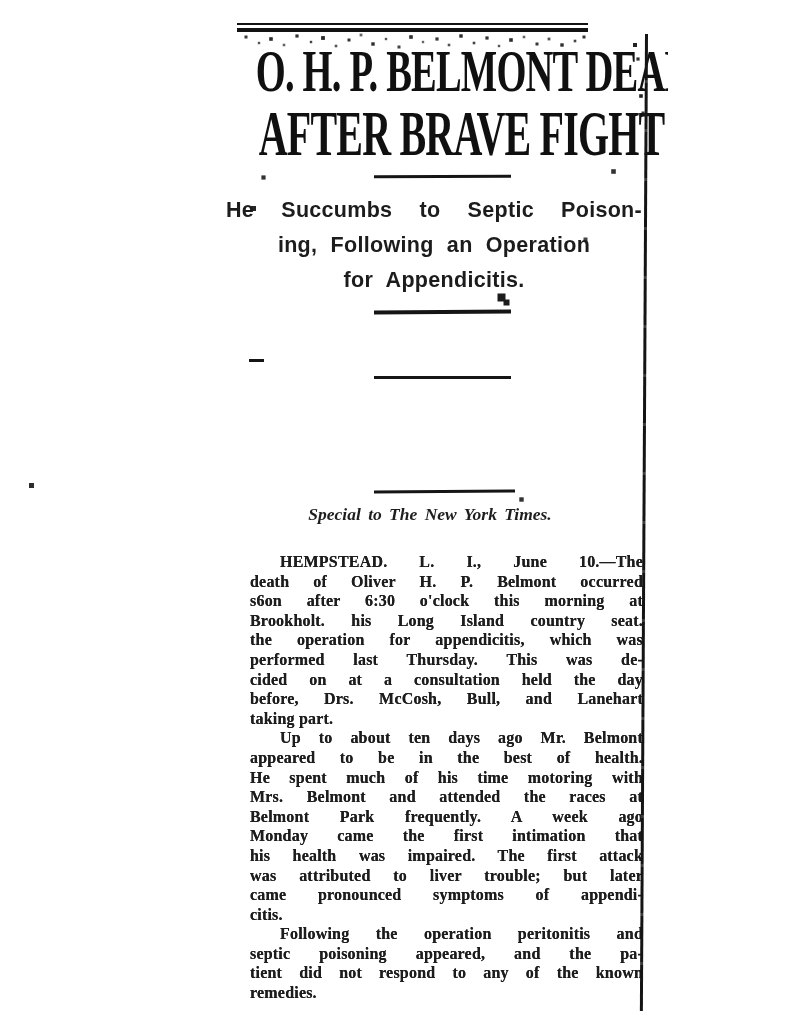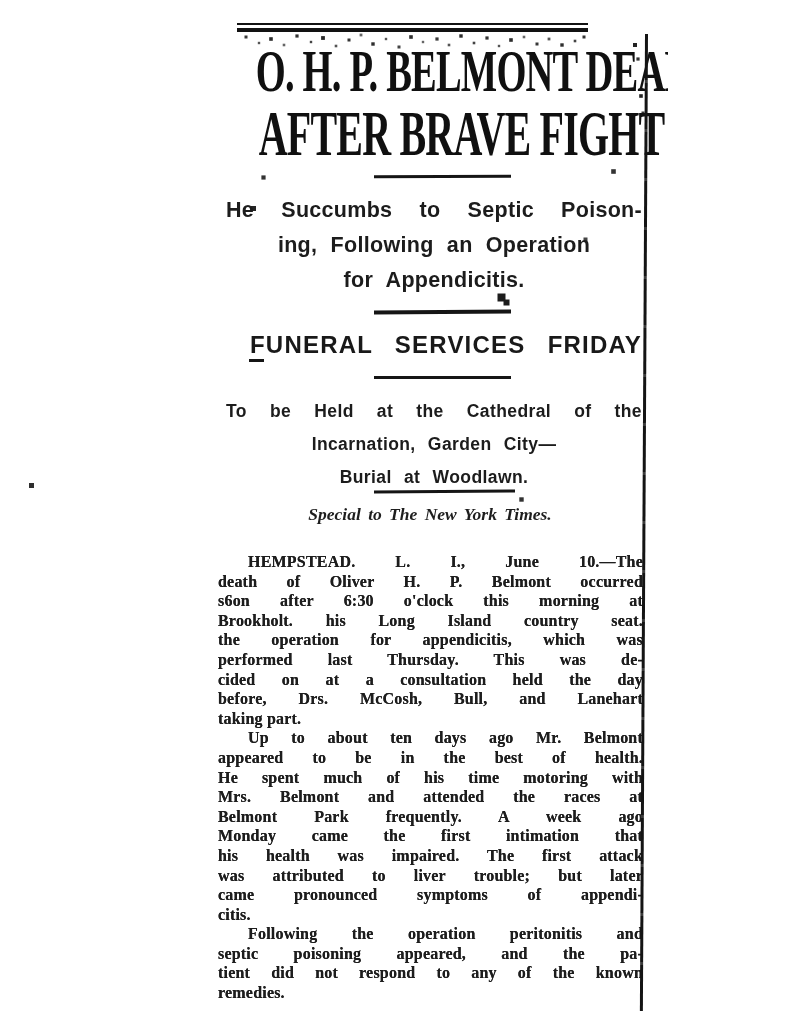--- a/index.html
+++ b/index.html
@@ -80,21 +80,21 @@
     font-family:"Liberation Serif", serif; font-style:italic; font-weight:bold;
     font-size:17.5px; color:#1e1e1e; word-spacing:3px;
   }
   
   .body-text {
     position:absolute; left:218px; top:552px; width:425px;
     font-family:"Liberation Serif", serif; font-weight:bold; font-size:16px;
     line-height:19.6px; color:#1d1d1d; letter-spacing:0.2px;
     text-shadow:0 0 0.4px #2a2a2a;
   }
-  .bline { text-align:justify; text-align-last:justify; text-justify:inter-word; }
+  .bline { text-align:justify; text-align-last:justify; text-justify:inter-word;margin-left:32px; }
   .bline.indent { text-indent:30px; }
   .bline.lastline { text-align-last:left; }
   
   .col-rule {
     position:absolute; left:645px; top:34px; width:2.6px; height:977px;
     transform:rotate(0.3deg); transform-origin:top center;
     background:repeating-linear-gradient(to bottom,
       #141414 0px, #141414 46px, #3b3b3b 46px, #3b3b3b 49px);
   }
 </style>
@@ -117,30 +117,24 @@
   <div class="rule rule-1"></div>
 
   <div class="deck deck-1">
       <div class="dline first">He Succumbs to Septic Poison-</div>
       <div class="dline">ing, Following an Operation</div>
       <div class="dline">for Appendicitis.</div>
     </div>
 
   <div class="rule rule-2"></div>
 
-  <div class="crosshead">FUNERAL SERVICES FRIDAY</div>
   <div class="rule fu-dash"></div>
 
   <div class="rule rule-3"></div>
 
-  <div class="deck deck-2">
-      <div class="dline first">To be Held at the Cathedral of the</div>
-      <div class="dline">Incarnation, Garden City—</div>
-      <div class="dline">Burial at Woodlawn.</div>
-    </div>
 
   <div class="rule rule-4"></div>
 
   <div class="credit">Special to The New York Times.</div>
 
   <div class="body-text" id="body-text">
       <div class="para">
         <div class="bline indent">HEMPSTEAD. L. I., June 10.—The</div>
         <div class="bline">death of Oliver H. P. Belmont occurred</div>
         <div class="bline">s6on after 6:30 o'clock this morning at</div>

